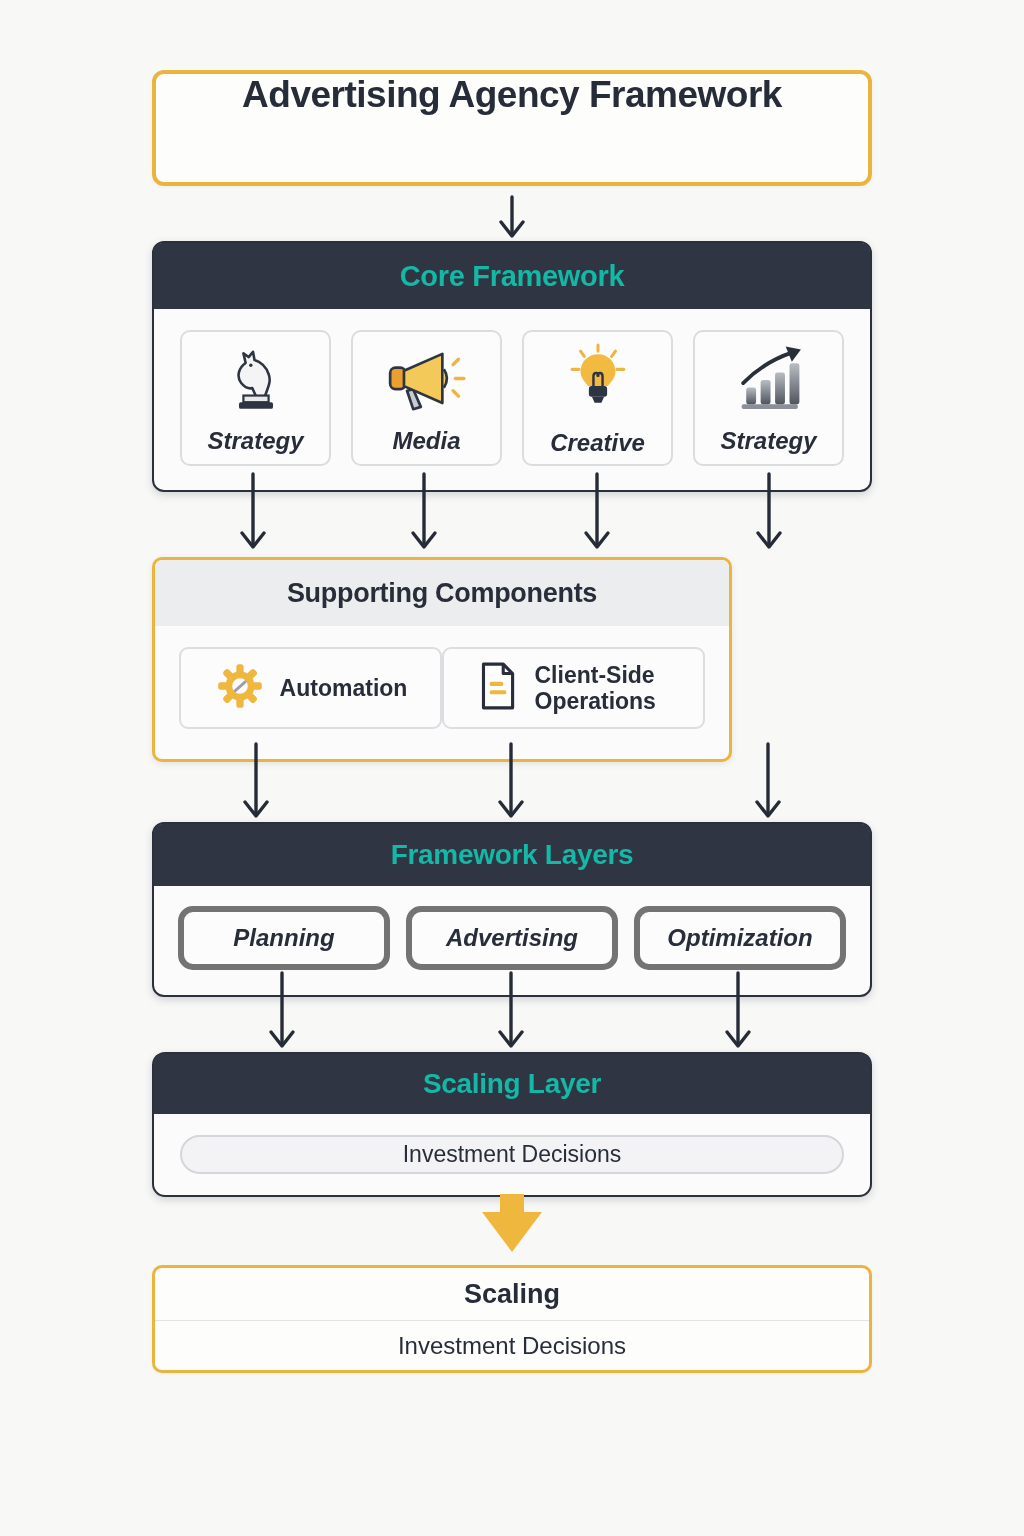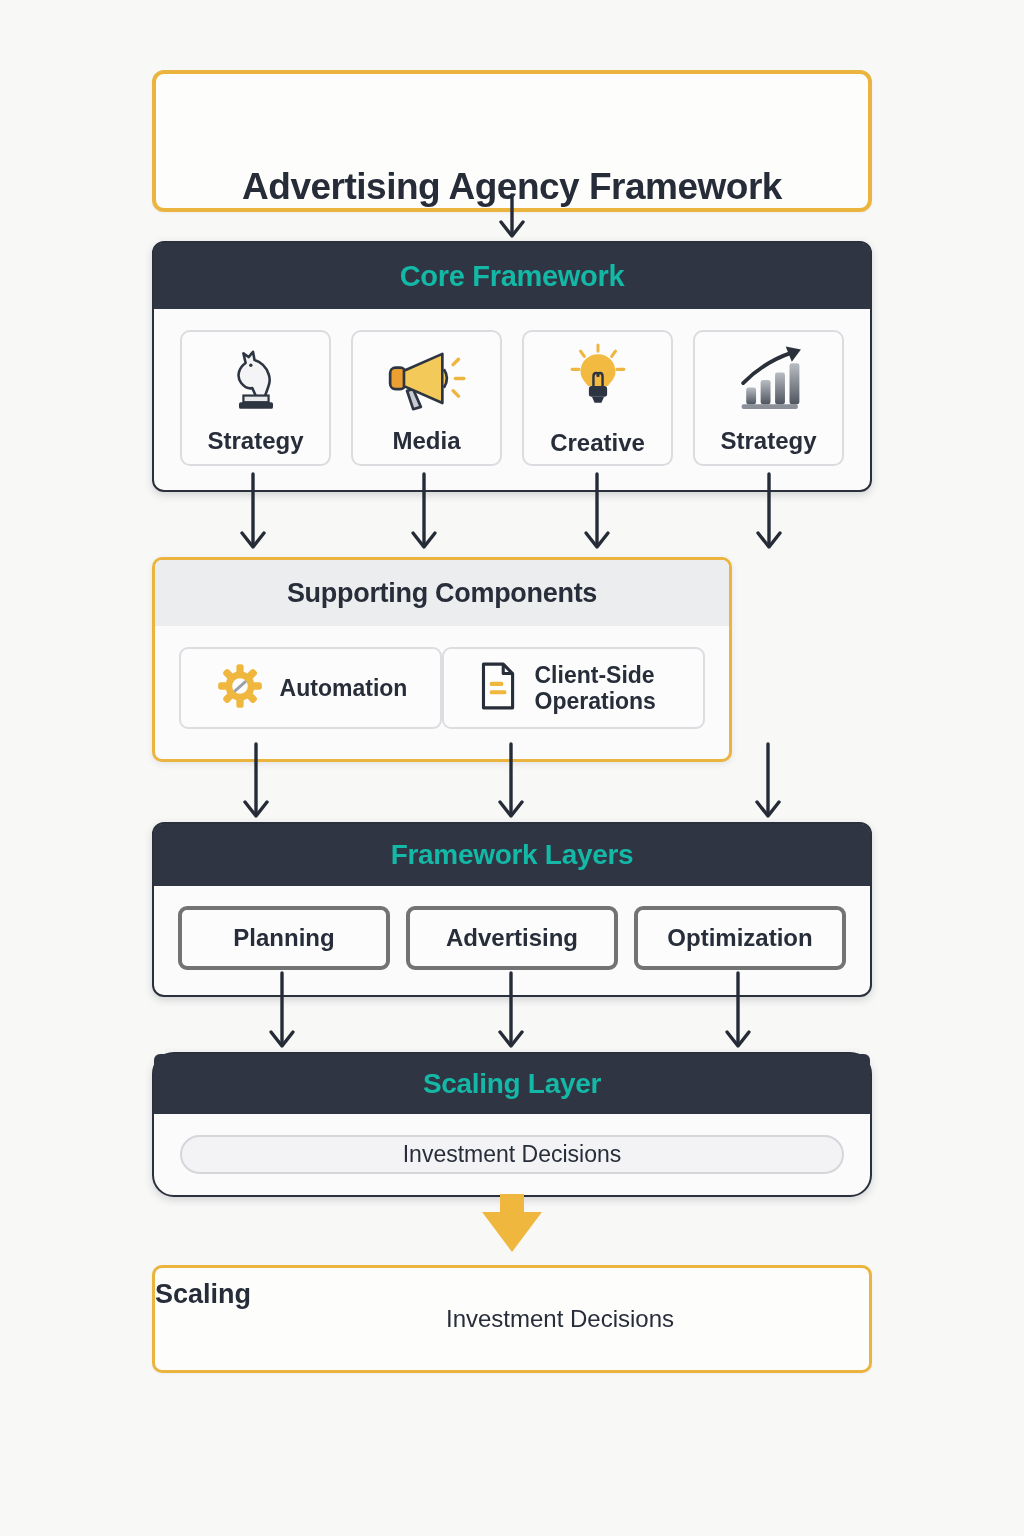--- a/index.html
+++ b/index.html
@@ -6,23 +6,23 @@
   *{box-sizing:border-box;}
   .canvas{
     position:relative;width:1024px;height:1536px;margin:0 auto;
     background:#f8f8f7;
     font-family:"Liberation Sans", sans-serif;
     color:#272d39;
     overflow:hidden;
   }
   
   .title-box{
-    position:absolute;left:152px;top:70px;width:720px;height:142px;
+    position:absolute;left:152px;top:70px;width:720px;height:116px;
     background:#fdfdfc;border:4px solid #eab43e;border-radius:12px;
-    display:flex;align-items:flex-end;justify-content:center;
+    display:flex;align-items:flex-start;justify-content:center;
     box-shadow:0 1px 3px rgba(0,0,0,.05);
   }
   .title-box h1{
     margin:0;font-size:37px;font-weight:800;letter-spacing:-.5px;color:#262c38;
   }
   
   .section{
     position:absolute;left:152px;width:720px;
     background:#fbfbfc;border:2.5px solid #2a303c;border-radius:12px;
     box-shadow:0 3px 8px rgba(40,45,58,.18);
@@ -33,21 +33,21 @@
     display:flex;align-items:center;justify-content:center;
     font-weight:700;font-size:29px;letter-spacing:-.3px;
     border-radius:8px 8px 0 0;
   }
   
   .core{top:241px;height:251px;}
   .core .section-header{height:66px;}
   .core-body{flex:1;display:flex;gap:20px;padding:21px 26px 24px;}
   .core-card{
     flex:1;background:#fcfcfd;border:2px solid #dbdce0;border-radius:10px;
-    display:flex;flex-direction:column;align-items:center;justify-content:center;gap:9px;
+    display:flex;flex-direction:column;align-items:center;justify-content:center;gap:9px;font-style:italic;
   }
   .core-card .lbl{font-size:24px;font-weight:700;color:#272d39;}
   .core-card svg{display:block;}
   
   .supporting{
     position:absolute;left:152px;top:557px;width:580px;height:205px;
     background:#fbfbfc;border:3.5px solid #eab43e;border-radius:10px;
     box-shadow:0 2px 6px rgba(40,45,58,.10);
     display:flex;flex-direction:column;overflow:hidden;
   }
@@ -63,38 +63,38 @@
   }
   .sup-card.w-lg{flex:1.16;}
   .sup-card.w-md{flex:1;}
   .sup-card .lbl{font-size:23px;font-weight:600;color:#272d39;line-height:1.15;}
   .sup-card .lbl.two-line{max-width:140px;}
   
   .execution{top:822px;height:175px;}
   .execution .section-header{height:62px;font-size:28px;}
   .exec-body{flex:1;display:flex;gap:16px;padding:20px 24px 25px;}
   .exec-card{
-    flex:1;background:#fcfcfd;border:4px solid #737373;border-radius:9px;
-    display:flex;align-items:center;justify-content:center;
-    font-size:24px;font-weight:600;color:#272d39;
-  }
-  
-  .scaling-layer{top:1052px;height:145px;border-radius:22px;}
+    flex:1;background:#fcfcfd;border:6px solid #737373;border-radius:15px;
+    display:flex;align-items:center;justify-content:center;
+    font-size:24px;font-weight:600;color:#272d39;font-style:italic;
+  }
+  
+  .scaling-layer{top:1052px;height:145px;border-radius:13px;}
   .scaling-layer .section-header{height:60px;font-size:28px;border-radius:6px 6px 0 0;}
   .sl-body{flex:1;display:flex;align-items:center;padding:0 26px;}
   .sl-pill{
     flex:1;height:39px;border:2px solid #d4d6da;border-radius:20px;background:#f3f3f5;
     display:flex;align-items:center;justify-content:center;
     font-size:23px;font-weight:500;color:#272d39;
   }
   
   .scaling-box{
     position:absolute;left:152px;top:1265px;width:720px;height:108px;
     background:#fdfdfc;border:3.5px solid #eab43e;border-radius:10px;
-    display:flex;overflow:hidden;
+    display:flex;flex-direction:column;overflow:hidden;
     box-shadow:0 1px 3px rgba(0,0,0,.05);
   }
   .scaling-title{
     height:52px;display:flex;align-items:center;justify-content:center;
     font-size:27px;font-weight:800;color:#262c38;
   }
   .scaling-divider{height:0;border-top:1.5px solid #e2e3e6;}
   .scaling-item{
     flex:1;display:flex;align-items:center;justify-content:center;
     font-size:24px;font-weight:500;color:#272d39;

